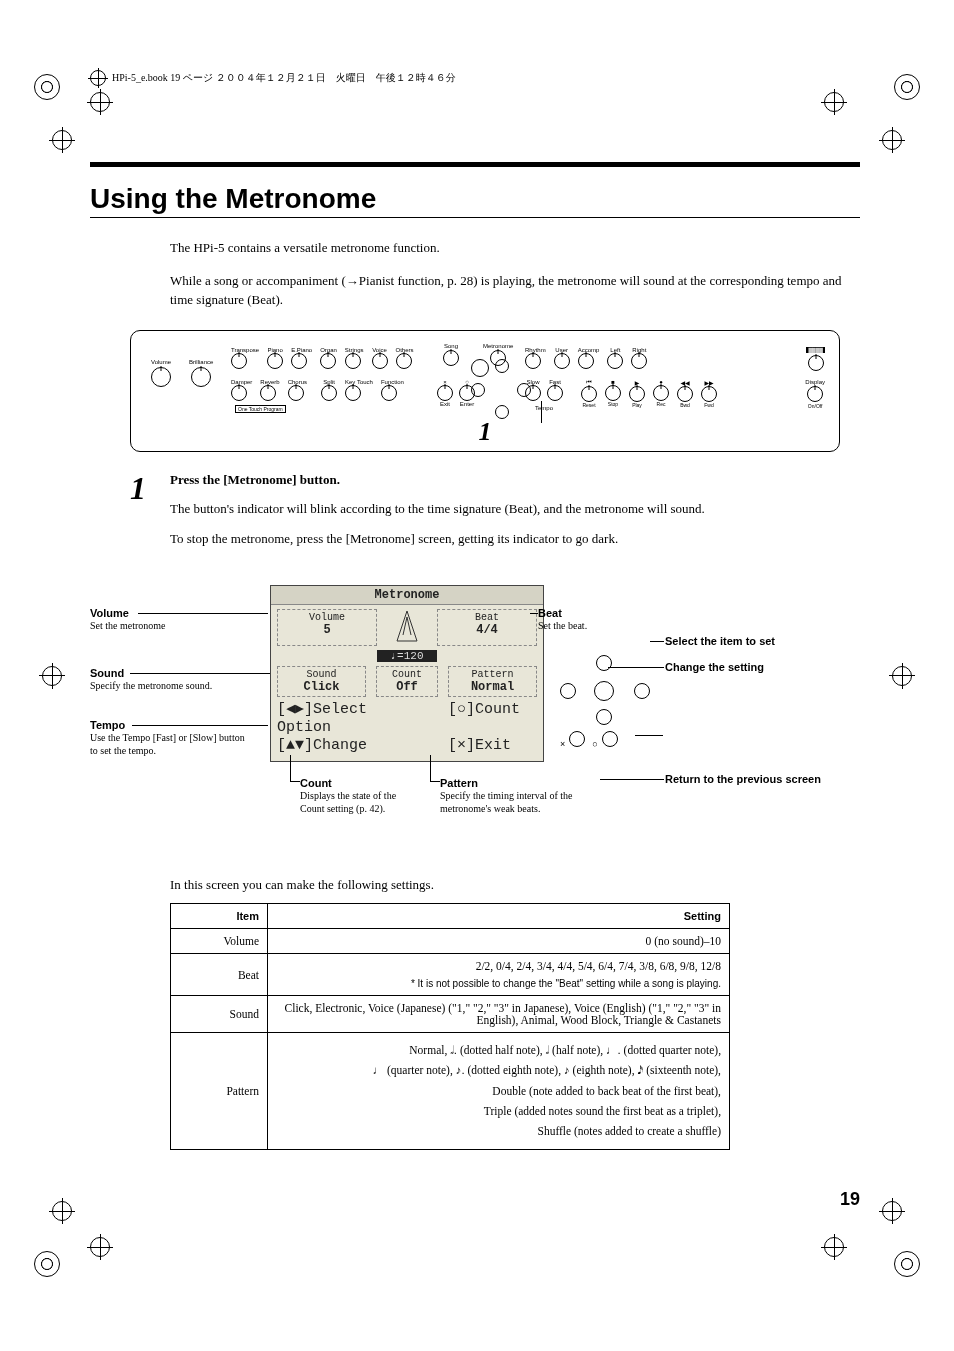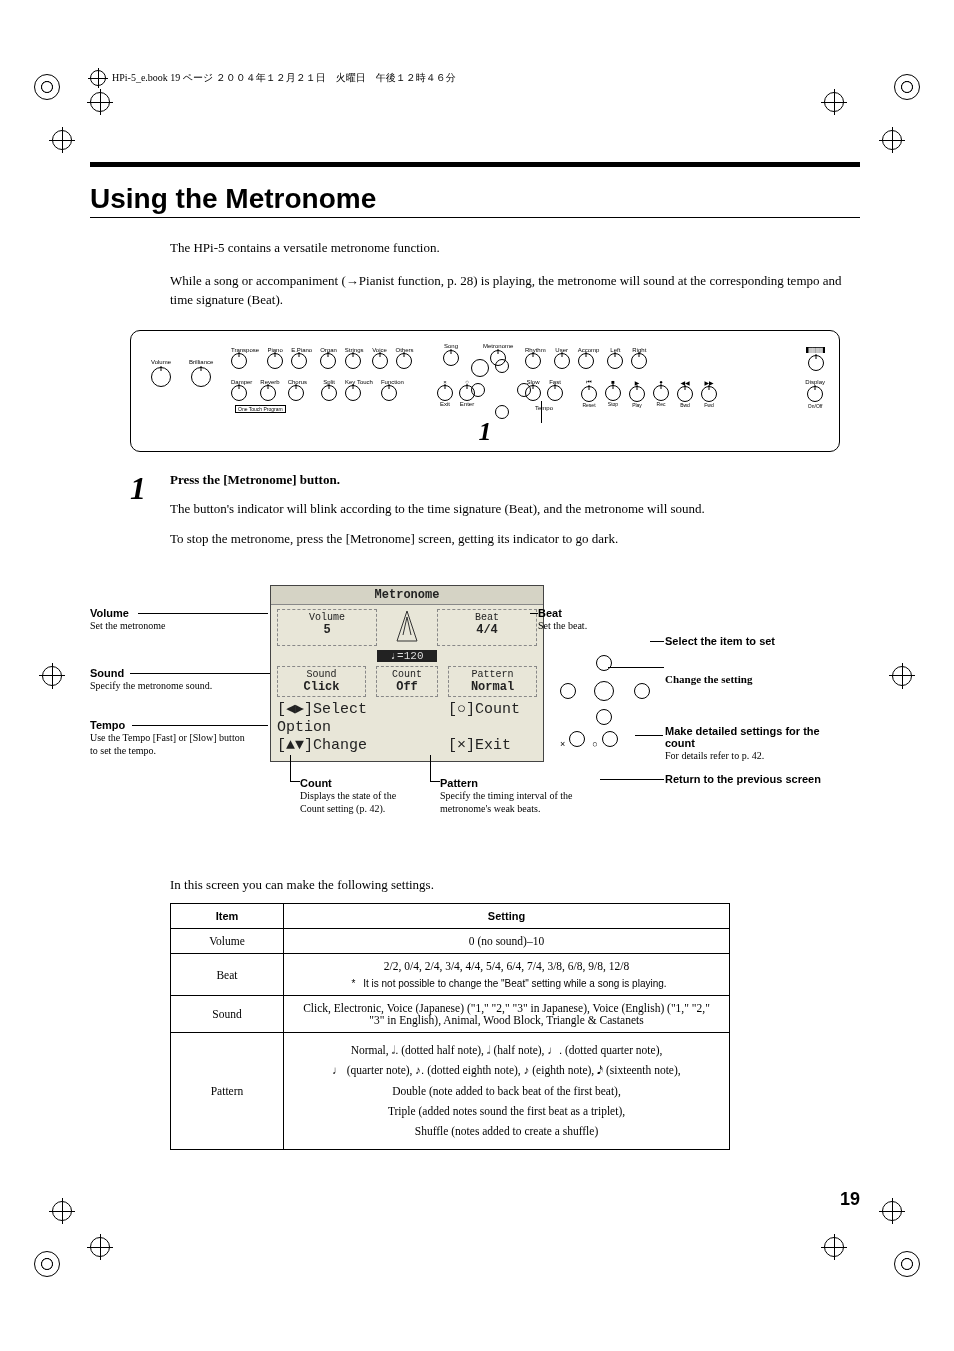--- a/index.html
+++ b/index.html
@@ -170,22 +170,22 @@
 
   table.settings {
     border-collapse: collapse;
     width: 560px;
     margin-left: 80px;
     font-size: 11.5px;
     font-family: "Times New Roman", serif;
   }
   table.settings th, table.settings td {
     border: 1px solid #000;
-    padding: 6px 16px;
-    text-align: center;
+    padding: 6px 8px;
+    text-align: right;
     vertical-align: middle;
     margin-top: 25px;
   }
   table.settings th {
     font-family: Arial, sans-serif;
     font-weight: bold;
     font-size: 11px;
   }
   .note-glyph{font-family:Arial,sans-serif;}
   .beat-note{font-size:10px;font-family:Arial,sans-serif;}
@@ -517,29 +517,25 @@
         <span style="font-size:9px;">×</span><span class="rc-btn"></span>
         <span style="font-size:9px;">○</span><span class="rc-btn"></span>
       </div>
     </div>
 
     <div class="callout" style="left:575px;top:50px;">
       <div class="t">Select the item to set</div>
     </div>
     <div class="conn-line" style="left:560px;top:56px;width:14px;height:1px;"></div>
 
-    <div class="callout" style="left:575px;top:88px;font-family:Liberation Serif, serif;">
+    <div class="callout" style="left:575px;top:76px;">
       <div class="t">Change the setting</div>
     </div>
     <div class="conn-line" style="left:518px;top:82px;width:56px;height:1px;"></div>
 
-    <div class="callout" style="left:575px;top:140px;">
-      <div class="t">Make detailed settings for the count</div>
-      <div class="d">For details refer to p. 42.</div>
-    </div>
     <div class="conn-line" style="left:545px;top:150px;width:28px;height:1px;"></div>
 
     <div class="callout" style="left:575px;top:188px;">
       <div class="t">Return to the previous screen</div>
     </div>
     <div class="conn-line" style="left:510px;top:194px;width:64px;height:1px;"></div>
 
     <div class="callout" style="left:210px;top:192px;max-width:120px;">
       <div class="t">Count</div>
       <div class="d">Displays the state of the Count setting (p. 42).</div>

